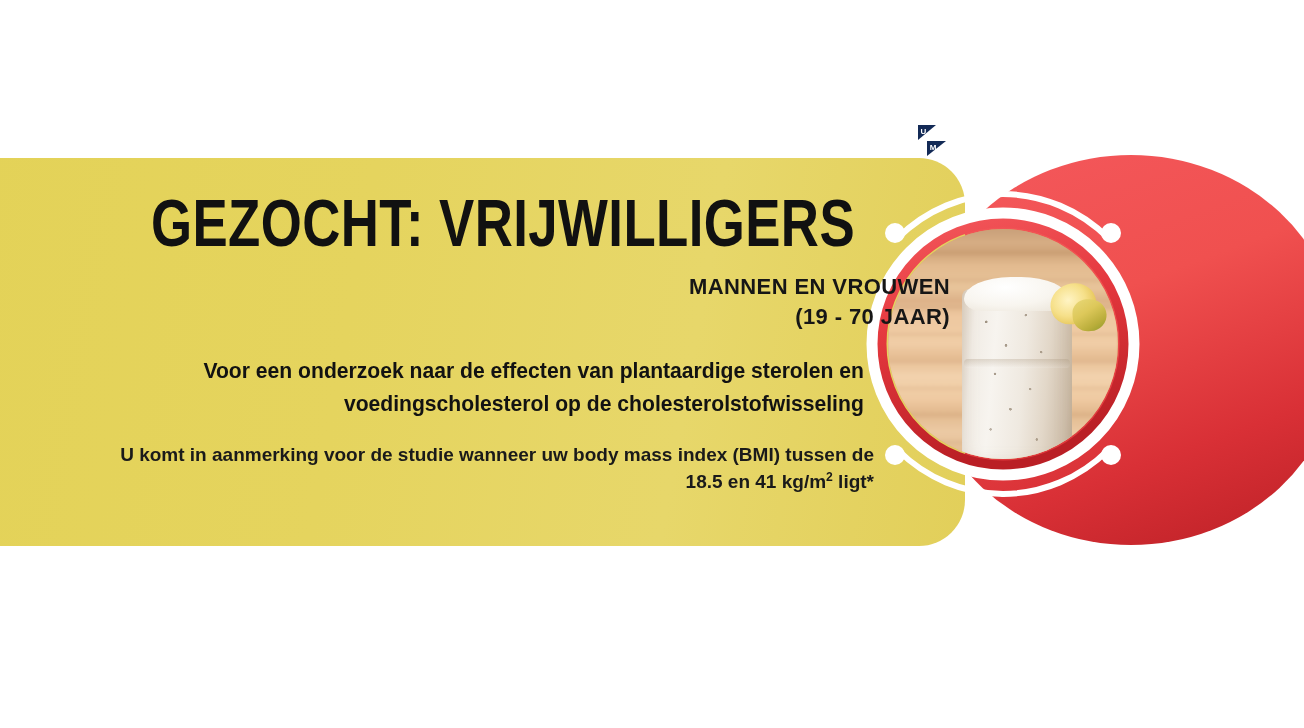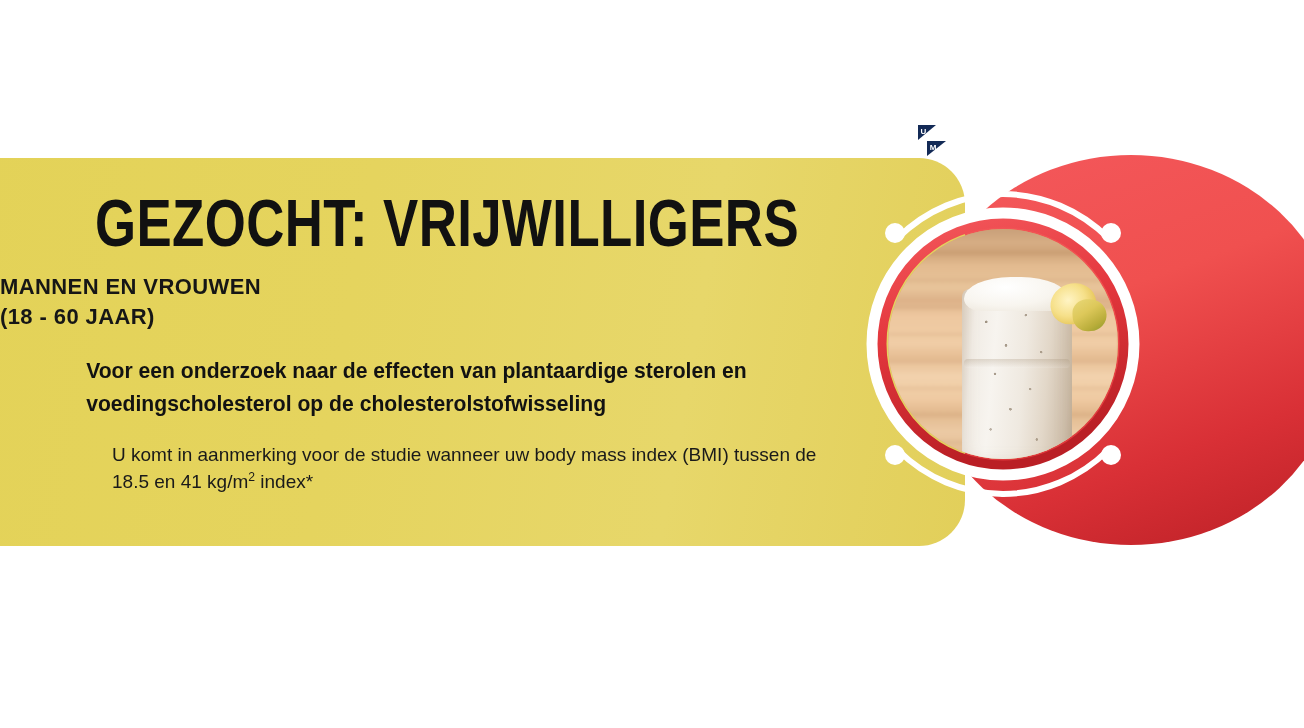--- a/index.html
+++ b/index.html
@@ -202,21 +202,21 @@
     white-space: nowrap;
   }
 
   
   .text-block {
     position: absolute;
     left: 0px;
     top: 190px;
     width: 950px;
     z-index: 5;
-    text-align: left;
+    text-align: right;
     color: #131313;
   }
   .headline {
     font-family: "Liberation Sans Narrow", "Liberation Sans", sans-serif;
     font-size: 66px;
     line-height: 1;
     font-weight: bold;
     letter-spacing: 0.5px;
     color: #111111;
     transform: scaleX(0.80);
@@ -239,25 +239,25 @@
     font-weight: bold;
     line-height: 1.52;
     color: #121212;
     transform: scaleX(0.96);
     margin: 0 0 20px 0;
     padding: 0 70px;
   }
   .lead .line2 { display: block; }
   .fineprint {
     font-size: 19px;
-    font-weight: normal;
+    font-weight: bold;
     line-height: 1.45;
     color: #1a1a1a;
     margin: 0;
-    padding: 0 112px;
+    padding: 0 76px;
   }
   .fineprint .line2 { display: block; }
   .fineprint sup {
     font-size: 0.64em;
     vertical-align: super;
     line-height: 0;
   }
 </style>
 </head>
 <body>
@@ -313,29 +313,29 @@
       <text x="7.5" y="10.5" font-family="Liberation Sans, sans-serif" font-size="8" font-weight="bold" fill="#ffffff" text-anchor="middle">U</text>
       <text x="17" y="27" font-family="Liberation Sans, sans-serif" font-size="8" font-weight="bold" fill="#ffffff" text-anchor="middle">M</text>
     </svg>
   </div>
 
   <div class="text-block">
     <h1 class="headline">GEZOCHT: VRIJWILLIGERS</h1>
 
     <div class="subhead">
       <span>MANNEN EN VROUWEN</span>
-      <span class="line2">(18 - 60 JAAR)</span>
+      <span class="line2">(19 - 70 JAAR)</span>
     </div>
 
     <div class="lead">
       <span>Voor een onderzoek naar de effecten van plantaardige sterolen en</span>
       <span class="line2">voedingscholesterol op de cholesterolstofwisseling</span>
     </div>
 
     <div class="fineprint">
       <span>U komt in aanmerking voor de studie wanneer uw body mass index (BMI) tussen de</span>
       <span class="line2">
-        <span>18.5 en 41 kg/m</span><sup>2</sup><span> index*</span>
+        <span>18.5 en 41 kg/m</span><sup>2</sup><span> ligt*</span>
       </span>
     </div>
   </div>
 
 </div>
 
 </body></html>

